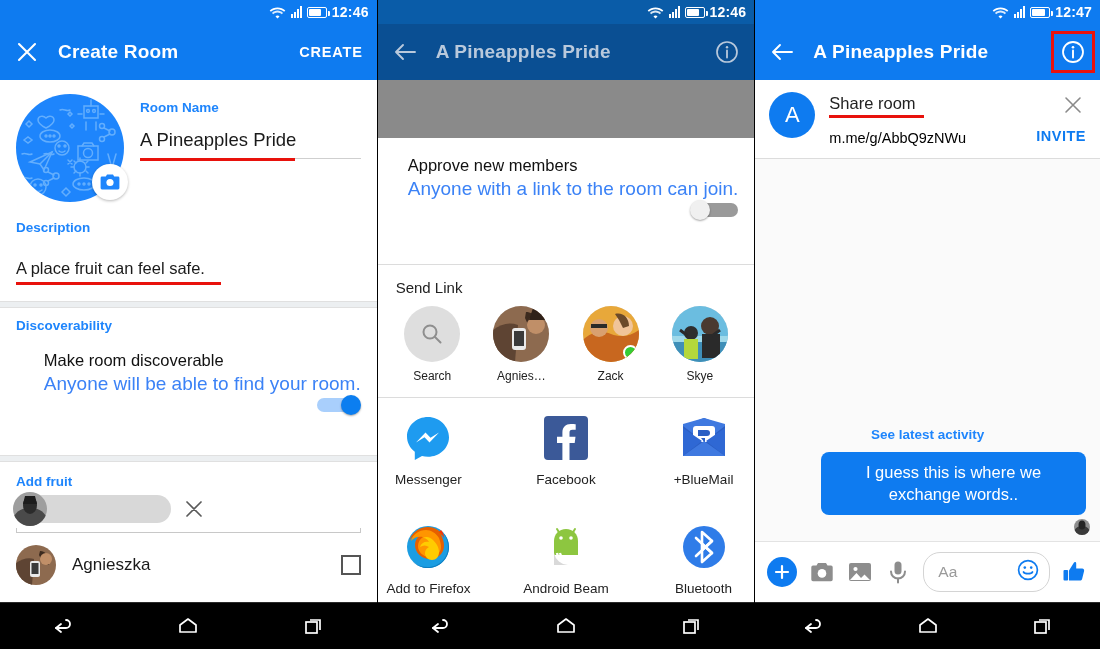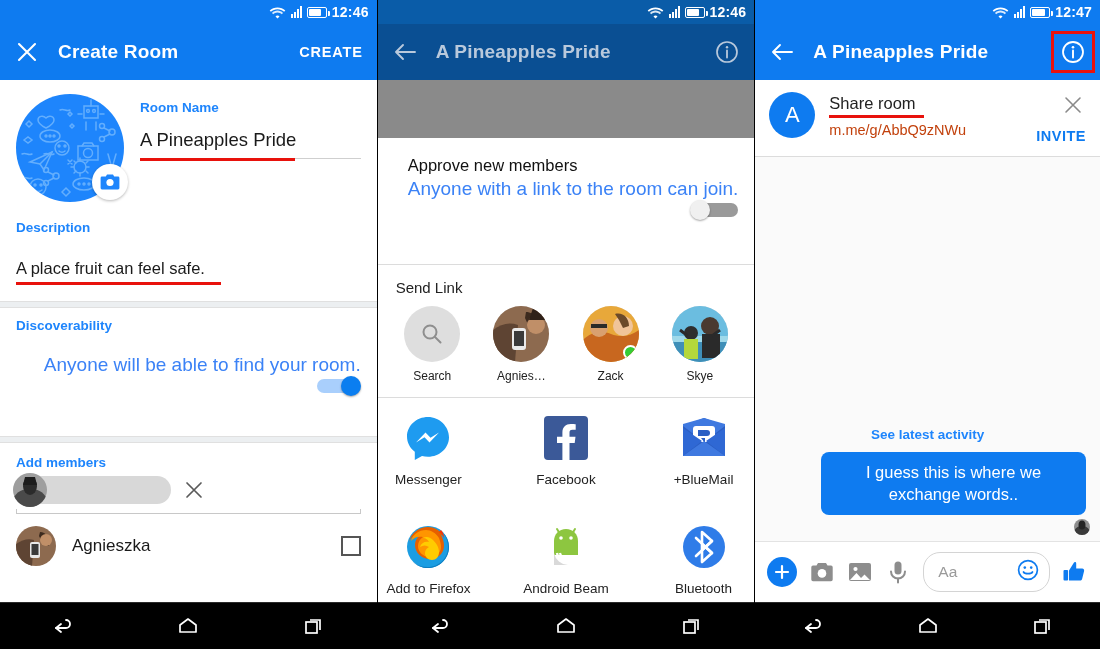--- a/index.html
+++ b/index.html
@@ -139,21 +139,21 @@
   .app { display: flex; flex-direction: column; align-items: center; gap: 10px; cursor: pointer;}
   .app .aname { font-size: 13.5px; color: #222; }
   .app-ico { width: 48px; height: 48px; display:flex;align-items:center;justify-content:center;}
 
   
   .share-row { display: flex; align-items: flex-start; padding: 12px 14px 12px 14px; gap: 14px; background:#fff; }
   .share-av { width: 46px; height: 46px; border-radius: 50%; background:#0e7bf0; color:#fff;
               display:flex;align-items:center;justify-content:center; font-size:22px; flex:0 0 46px;}
   .share-mid { flex: 1; padding-top: 2px; }
   .share-title { font-size: 16.5px; color: #222; display:inline-block; }
-  .share-sub { font-size: 14.5px; color: #c2410c; margin-top: 4px; }
+  .share-sub { font-size: 14.5px; color: #000000; margin-top: 12px; }
   .share-right { display: flex; flex-direction: column; align-items: flex-end; gap: 10px; }
   .invite { color: #0e7bf0; font-size: 14.5px; font-weight: bold; letter-spacing: .5px; cursor: pointer; }
 
   .chat-area { background: #fafafa; flex: 1; display: flex; flex-direction: column;
                justify-content: flex-end; padding-bottom: 6px; position: relative; }
   .latest { text-align: center; color: #1e85fc; font-size: 13.5px; font-weight: bold; padding: 8px 0 10px 0; }
   .bubble-wrap { display: flex; justify-content: flex-end; padding: 0 14px; }
   .bubble { background: #0e7bf0; color:#ffffff; border-radius: 8px; padding: 10px 16px;
             font-size: 16.5px; line-height: 1.3; max-width: 265px; text-align: center; }
   .seen { display:flex; justify-content:flex-end; padding: 4px 10px 0 0; }
@@ -283,33 +283,34 @@
         <div class="desc-value">A place fruit can feel safe.</div>
         <div class="redline" style="width:205px;margin-top:4px"></div>
       </div>
 
       <div class="sec-divider"></div>
 
       <div style="padding-top:10px">
         <div class="desc-label" style="padding:0 16px 14px 16px">Discoverability</div>
         <div class="row-toggle">
           <div class="txt">
+            <div class="row-title">Make room discoverable</div>
             <div class="row-sub">Anyone will be able to find your room.</div>
           </div>
           <div class="switch on">
             <div class="track"></div>
               <div class="knob"></div>
           </div>
         </div>
       </div>
 
       <div class="sec-divider"></div>
 
       <div>
-        <div class="add-label">Add members</div>
+        <div class="add-label">Add fruit</div>
         <div class="chip-row">
           <div class="chip">
             <div class="av">
               <svg width="34" height="34" viewBox="0 0 34 34">
                   <rect width="34" height="34" fill="#9e9e9e"></rect>
                   <path d="M0 26c4-8 10-10 17-10s13 2 17 10v8H0z" fill="#4a4a4a"></path>
                   <ellipse cx="17" cy="13" rx="7" ry="9" fill="#2b2b2b"></ellipse>
                   <path d="M12 4h10l2 8H10z" fill="#1c1c1c"></path>
                 </svg>
             </div>

